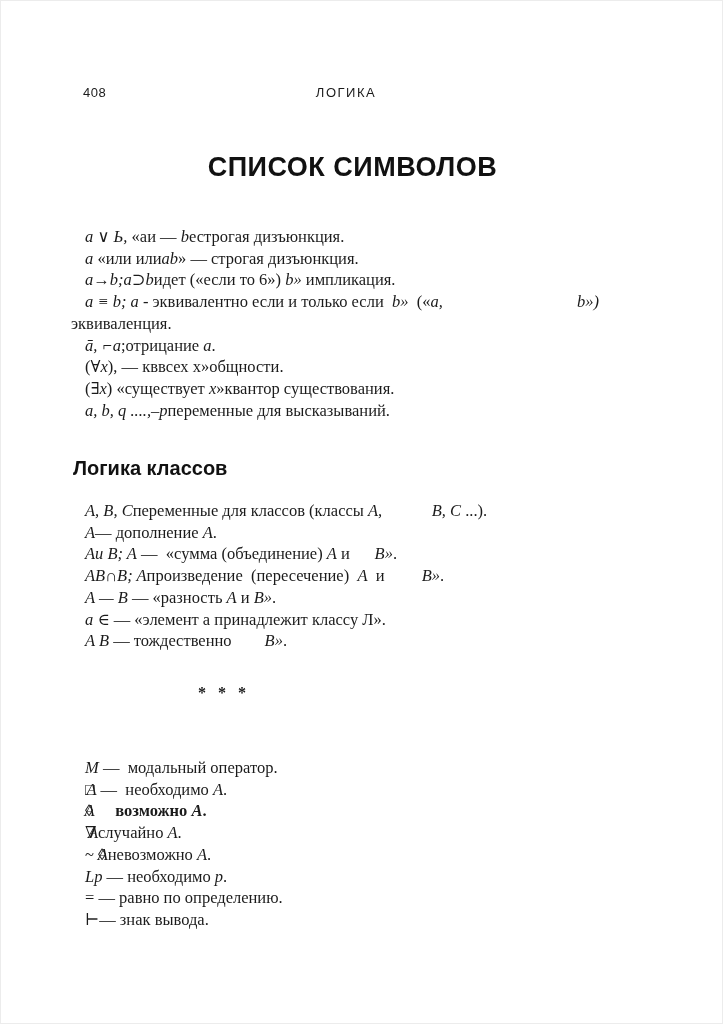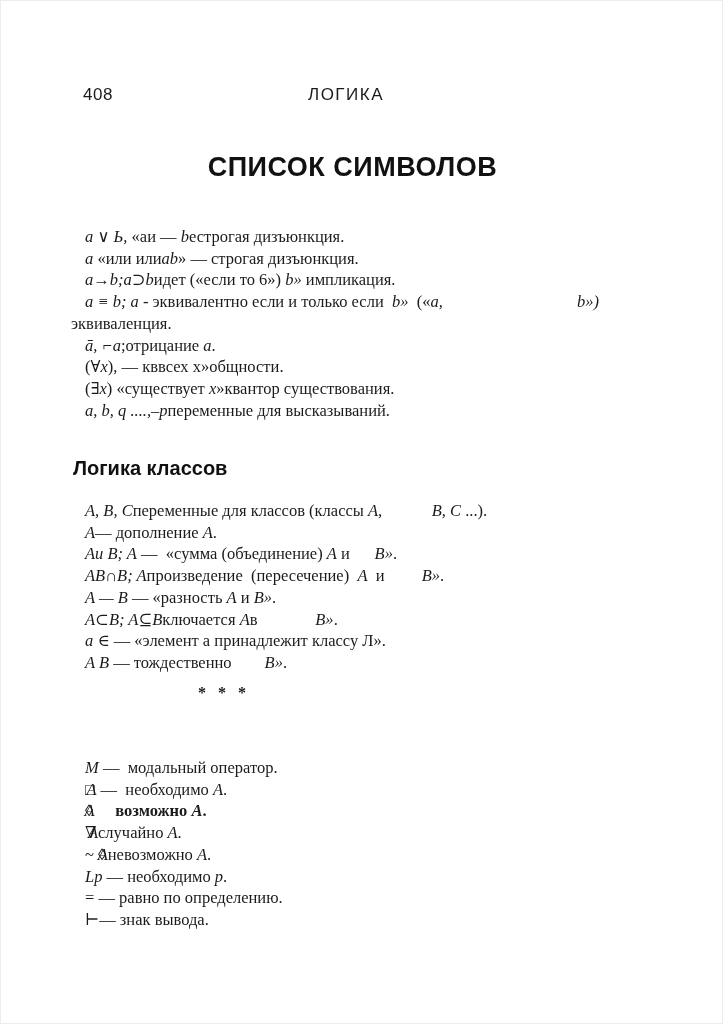--- a/index.html
+++ b/index.html
@@ -2,21 +2,21 @@
 <html><head>
 <meta charset="utf-8">
 <style>
   html,body{margin:0;padding:0;background:#ffffff;}
   body{
     width:723px;height:1024px;position:relative;overflow:hidden;
     font-family:"Liberation Serif","DejaVu Serif",serif;
     color:#1b1b1b;box-sizing:border-box;border:1px solid #ececec;
   }
   .hdr{position:absolute;top:84px;left:0;width:723px;height:18px;
-    font-family:"Liberation Sans","DejaVu Sans",sans-serif;font-size:17px;}
+    font-family:"Liberation Sans","DejaVu Sans",sans-serif;font-size:13px;}
   .page-num{position:absolute;left:82px;top:0;letter-spacing:0.5px;}
   .running{position:absolute;left:0;width:690px;text-align:center;top:0;letter-spacing:1.5px;}
   .title{
     position:absolute;top:151px;left:0;width:703px;text-align:center;
     font-family:"Liberation Sans","DejaVu Sans",sans-serif;
     font-weight:bold;font-size:27px;letter-spacing:0.5px;color:#111;
   }
   .list{position:absolute;left:0;width:723px;}
   #prop-list{top:225px;}
   #class-list{top:499px;}
@@ -65,21 +65,20 @@
   </div>
 
 <div class="heading">Логика классов</div>
 
 <div class="list" id="class-list">
     <div class="line"><span class="s-i">A, B, C</span><span class="s-r">переменные для классов (классы </span><span class="s-i">A,</span><span class="s-r">            </span><span class="s-i">B, C</span><span class="s-r"> ...).</span></div>
     <div class="line"><span class="s-i">A</span><span class="s-r">— дополнение </span><span class="s-i">A</span><span class="s-r">.</span></div>
     <div class="line"><span class="s-i">Au B; A</span><span class="s-r"> —  «сумма (объединение) </span><span class="s-i">A</span><span class="s-r"> и      </span><span class="s-i">B»</span><span class="s-r">.</span></div>
     <div class="line"><span class="s-i">AB∩B; A</span><span class="s-r">произведение  (пересечение)  </span><span class="s-i">A</span><span class="s-r">  и         </span><span class="s-i">B»</span><span class="s-r">.</span></div>
     <div class="line"><span class="s-i">A — B</span><span class="s-r"> — «разность </span><span class="s-i">A</span><span class="s-r"> и </span><span class="s-i">B»</span><span class="s-r">.</span></div>
-    <div class="line"><span class="s-i">A⊂B; A⊆B</span><span class="s-r">ключается </span><span class="s-i">A</span><span class="s-r">в              </span><span class="s-i">B»</span><span class="s-r">.</span></div>
     <div class="line"><span class="s-i">a ∈</span><span class="s-r"> — «элемент а принадлежит классу Л».</span></div>
     <div class="line"><span class="s-i">A B</span><span class="s-r"> — тождественно        </span><span class="s-i">B»</span><span class="s-r">.</span></div>
   </div>
 
 <div class="stars">* * *</div>
 
 <div class="list" id="modal-list">
     <div class="line"><span class="s-i">M</span><span class="s-r"> —  модальный оператор.</span></div>
     <div class="line"><span class="s-r">□</span><span class="s-o">A</span><span class="s-r"> —  необходимо </span><span class="s-i">A</span><span class="s-r">.</span></div>
     <div class="line"><span class="s-r">◊</span><span class="s-o">A</span><span class="s-r">     </span><span class="s-b">возможно </span><span class="s-bi">A</span><span class="s-b">.</span></div>

